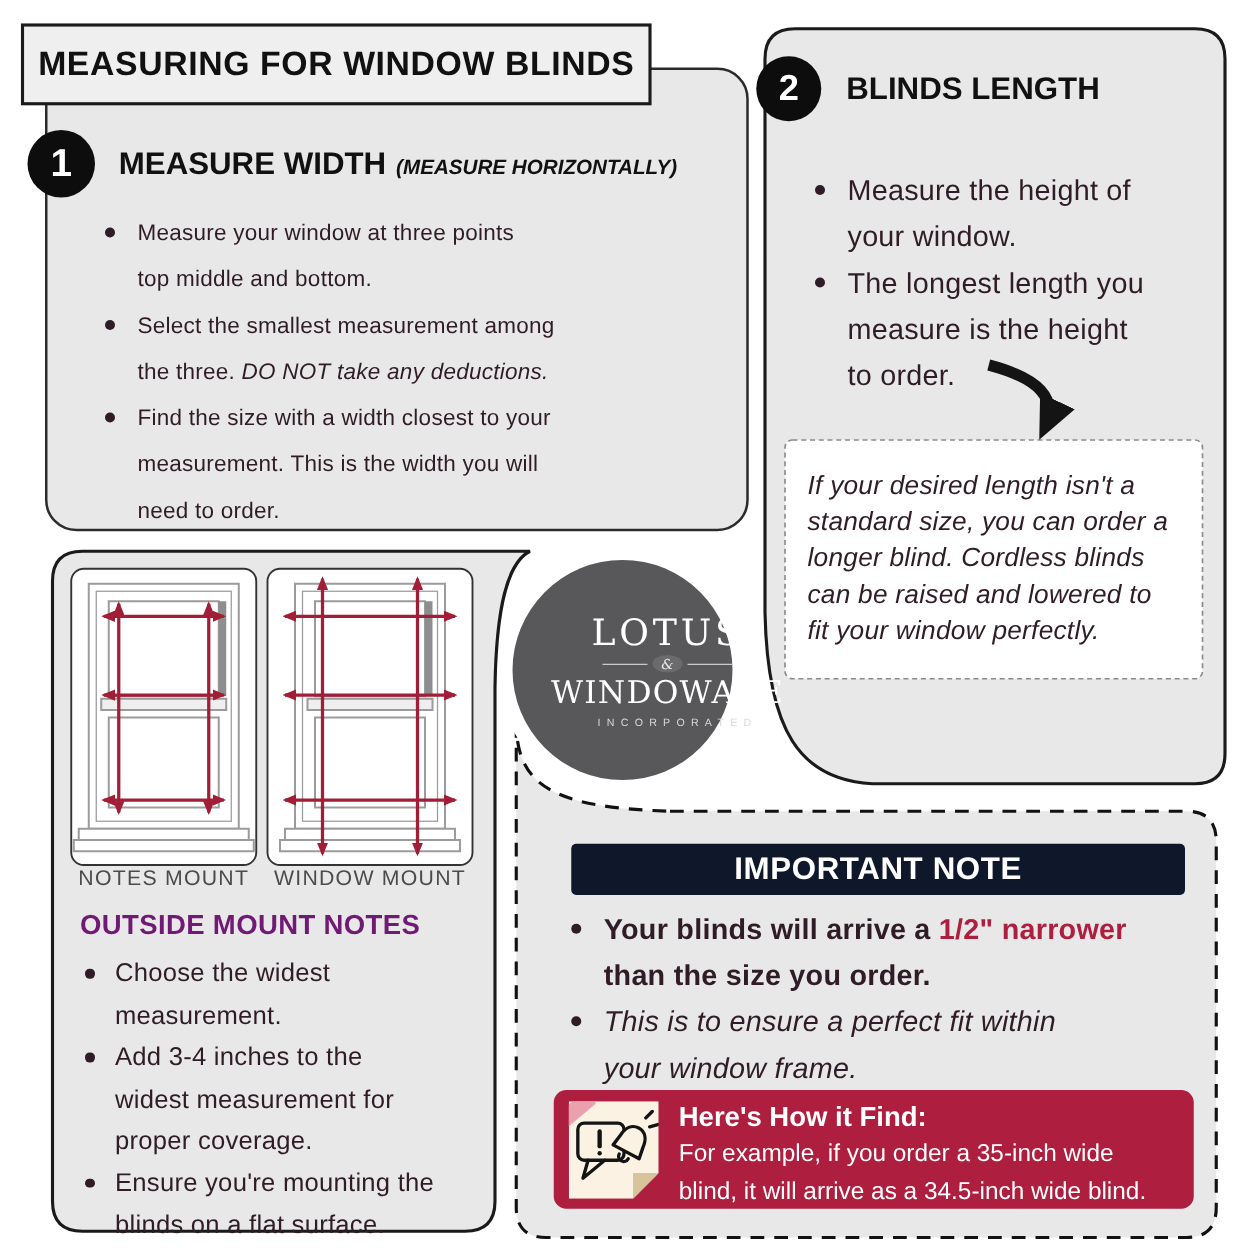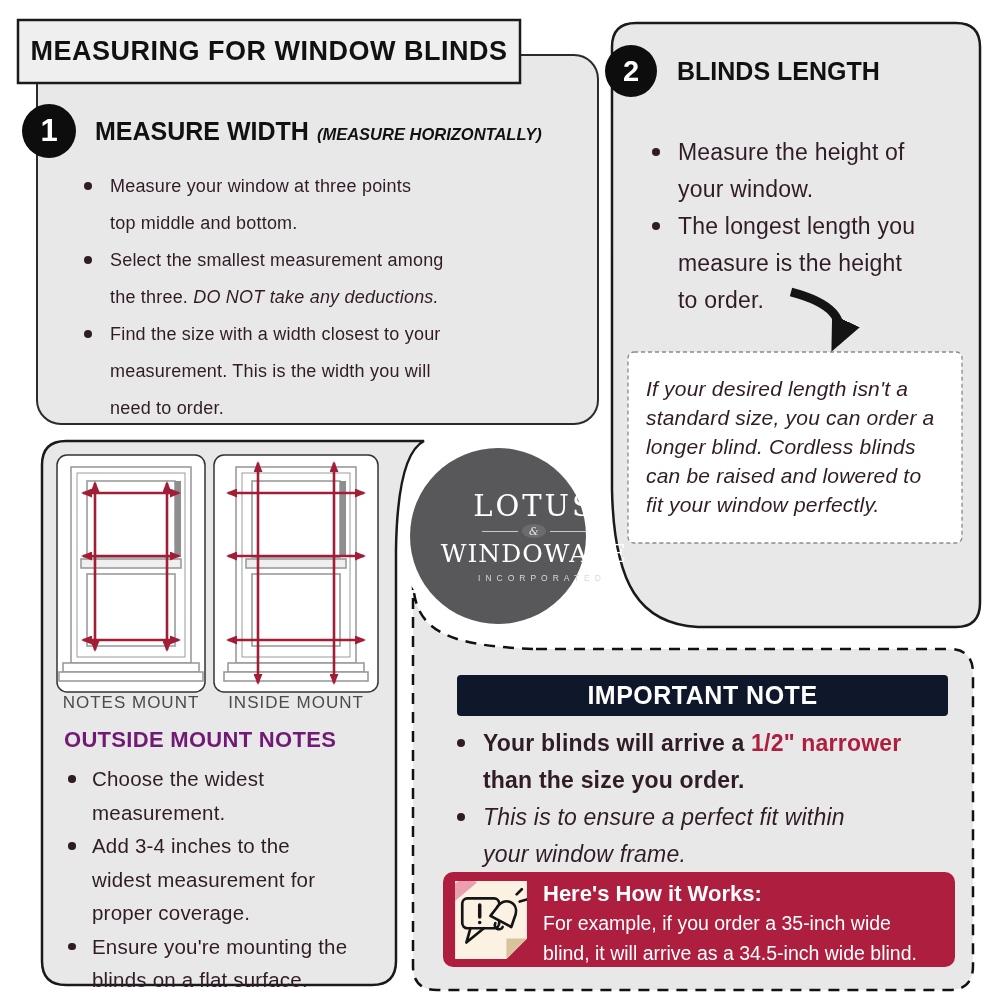--- a/index.html
+++ b/index.html
@@ -157,21 +157,21 @@
       <li><span>Measure your window at three points
 top middle and bottom.</span></li>
       <li><span>Select the smallest measurement among
 the three. </span><span class="it">DO NOT take any deductions.</span></li>
       <li><span>Find the size with a width closest to your
 measurement. This is the width you will
 need to order.</span></li>
     </ul>
 
     <div class="abs mount-label lbl-in">NOTES MOUNT</div>
-    <div class="abs mount-label lbl-out">INSIDE MOUNT</div>
+    <div class="abs mount-label lbl-out">WINDOW MOUNT</div>
     <div class="abs notes-h">OUTSIDE MOUNT NOTES</div>
     <ul class="abs blts s2">
       <li><span>Choose the widest
 measurement.</span></li>
       <li><span>Add 3-4 inches to the
 widest measurement for
 proper coverage.</span></li>
       <li><span>Ensure you're mounting the
 blinds on a flat surface.</span></li>
     </ul>
@@ -223,20 +223,20 @@
           <path d="M24 23.5 V 35" stroke-width="3.4"></path>
           <circle cx="24" cy="40.5" r="1.7" fill="#141414" stroke="none"></circle>
           <g transform="rotate(28 47 35)">
             <path d="M47 19 C41 19 37.5 24 37 31 L35.5 40 H58.5 L57 31 C56.5 24 53 19 47 19 Z" fill="#FBF2E4"></path>
             <path d="M43 44 a4 4 0 0 0 8 0"></path>
           </g>
           <path d="M60 13 l5 -5 M63 20 l7 -2"></path>
         </g>
       </svg>
       <div class="how-text">
-        <div class="how-title">Here's How it Works:</div>
+        <div class="how-title">Here's How it Find:</div>
         <div class="how-body">For example, if you order a 35-inch wide
 blind, it will arrive as a 34.5-inch wide blind.</div>
       </div>
     </div>
 
   </div>
 </div>
 
 </body></html>

